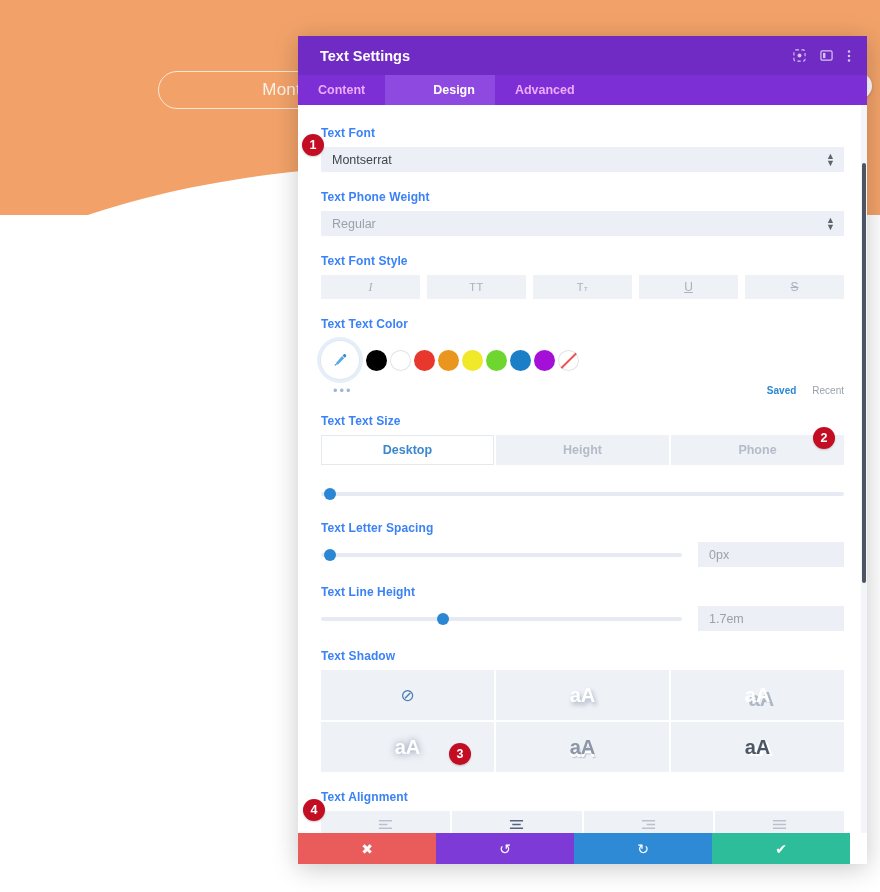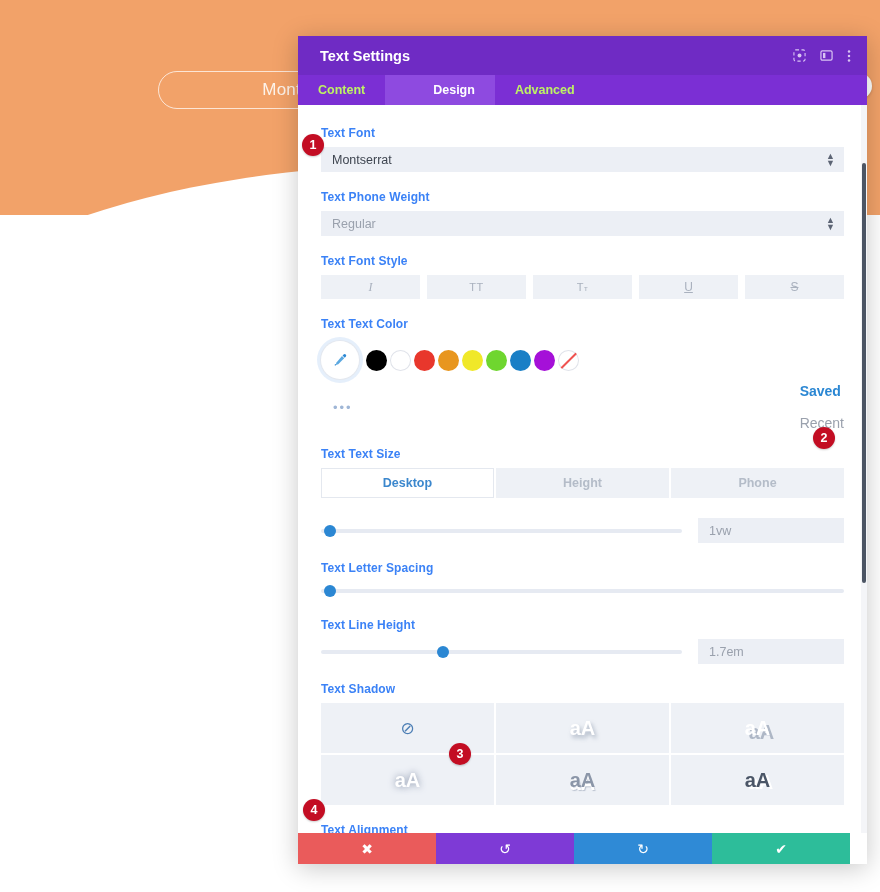--- a/index.html
+++ b/index.html
@@ -87,21 +87,21 @@
 
   .modal-tabs {
     height: 30px;
     background: #7b2fd4;
     display: flex;
     align-items: stretch;
   }
   .tab {
     padding: 0 20px;
     display: flex; align-items: center;
-    color: #bef264;
+    color: #f0abfc;
     font-size: 12.5px;
     font-weight: bold;
   }
   .tab.active { background: #8e4ae0; color: #ffffff; padding-left: 48px; }
 
   .modal-body {
     position: relative;
     height: 728px;
     background: #ffffff;
     padding: 21px 23px 0 23px;
@@ -195,21 +195,21 @@
     width: 27px; height: 2px;
     background: #ef5350;
     transform: rotate(-45deg);
   }
   .swatch-meta {
     display: flex; align-items: center;
     justify-content: space-between;
     margin-top: 1px;
   }
   .dots { color: #9fb6d6; font-size: 13px; letter-spacing: 2px; padding-left: 12px; }
-  .meta-links { display: flex; gap: 16px; font-size: 14px; flex-direction: column; }
+  .meta-links { display: flex; gap: 16px; font-size: 10px; }
   .link-saved { color: #2b87d3; font-weight: bold; }
   .link-recent { color: #9aa1ad; }
 
   
   .device-tabs { display: flex; gap: 2px; margin-bottom: 20px; }
   .device-tab {
     flex: 1;
     height: 30px;
     background: #eef1f6;
     display: flex; align-items: center; justify-content: center;
@@ -441,29 +441,29 @@
       <div class="device-tabs">
         <div class="device-tab active">Desktop</div>
         <div class="device-tab">Height</div>
         <div class="device-tab">Phone</div>
       </div>
       <div class="slider-row">
         <div class="slider">
           <div class="slider-track"></div>
           <div class="slider-knob" id="knob-size" style="left: 3.32px;"></div>
         </div>
-        <div class="slider-input">1vw</div>
       </div>
 
       <div class="field-label">Text Letter Spacing</div>
       <div class="slider-row">
         <div class="slider">
           <div class="slider-track"></div>
           <div class="slider-knob" id="knob-ls" style="left: 3.32px;"></div>
         </div>
+        <div class="slider-input">0px</div>
       </div>
 
       <div class="field-label">Text Line Height</div>
       <div class="slider-row">
         <div class="slider">
           <div class="slider-track"></div>
           <div class="slider-knob" id="knob-lh" style="left: 116.2px;"></div>
         </div>
         <div class="slider-input">1.7em</div>
       </div>

